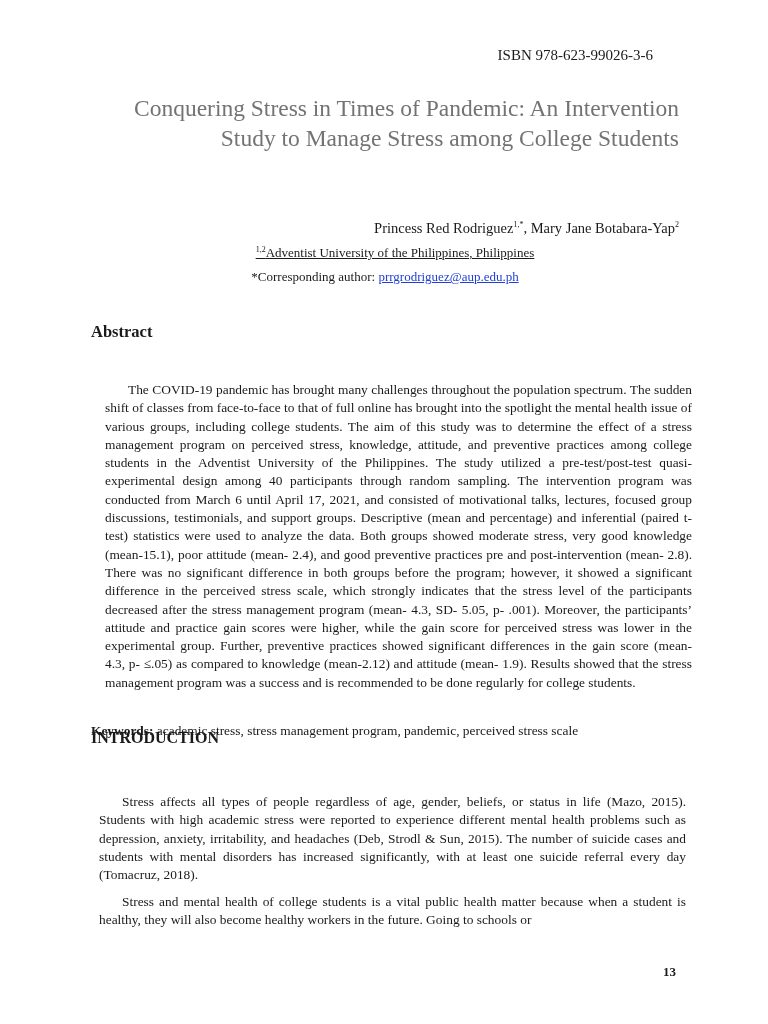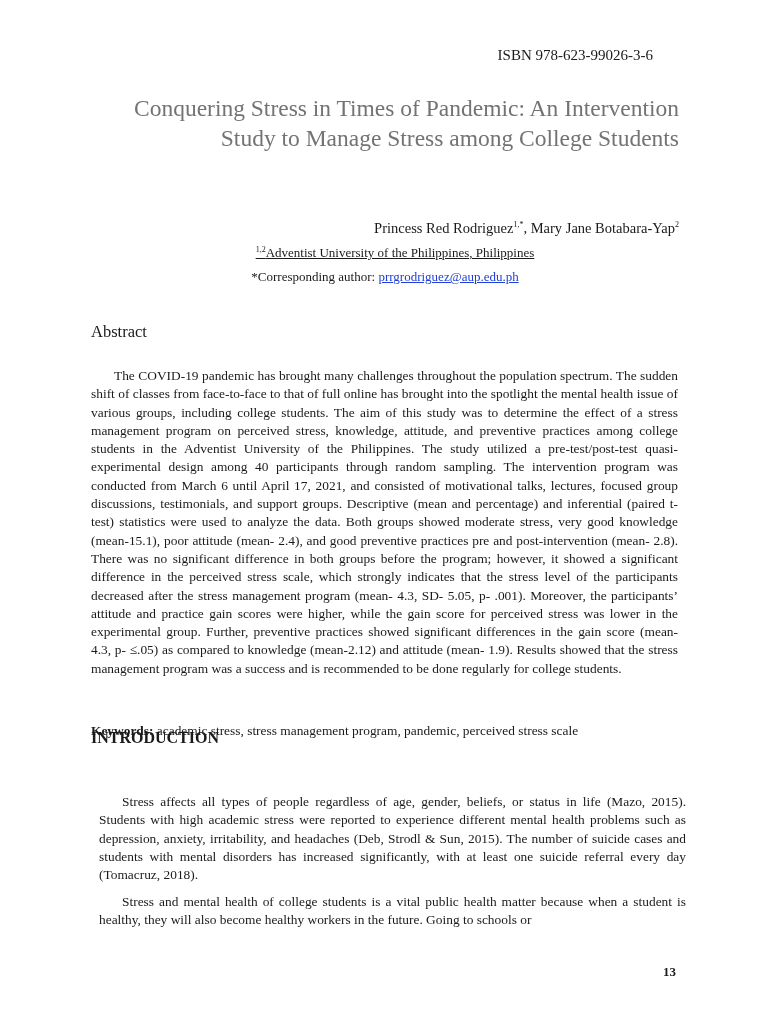--- a/index.html
+++ b/index.html
@@ -77,32 +77,32 @@
     }
     .corresponding a {
       color: #1f3fd6;
       text-decoration: underline;
     }
     .abstract-heading {
       position: absolute;
       top: 322px;
       left: 91px;
       font-size: 16.5px;
-      font-weight: normal;
+      font-weight: bold;
     }
     .abstract-body {
       position: absolute;
       top: 367px;
       left: 91px;
       width: 587px;
       font-size: 13.4px;
       line-height: 18.3px;
       text-align: justify;
       text-indent: 23px;
-      margin: 0;
+      margin: 14px;
     }
     .keywords {
       position: absolute;
       top: 722px;
       left: 91px;
       width: 587px;
       font-size: 13.4px;
       line-height: 18px;
     }
     .keywords .kw-label {

